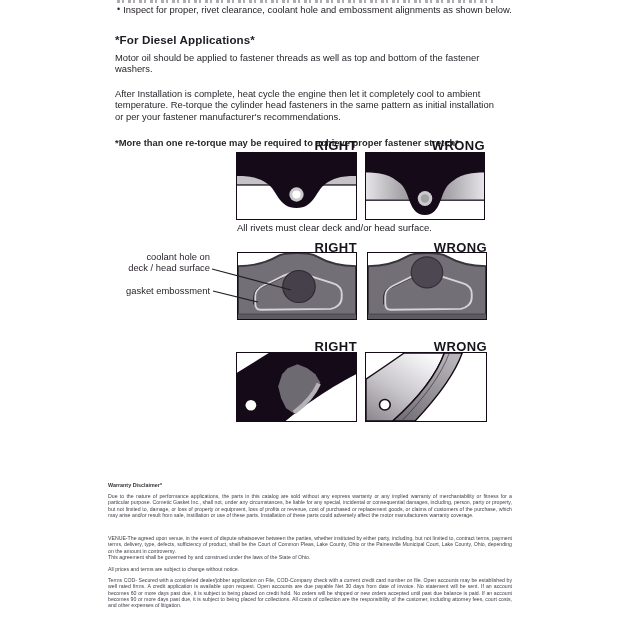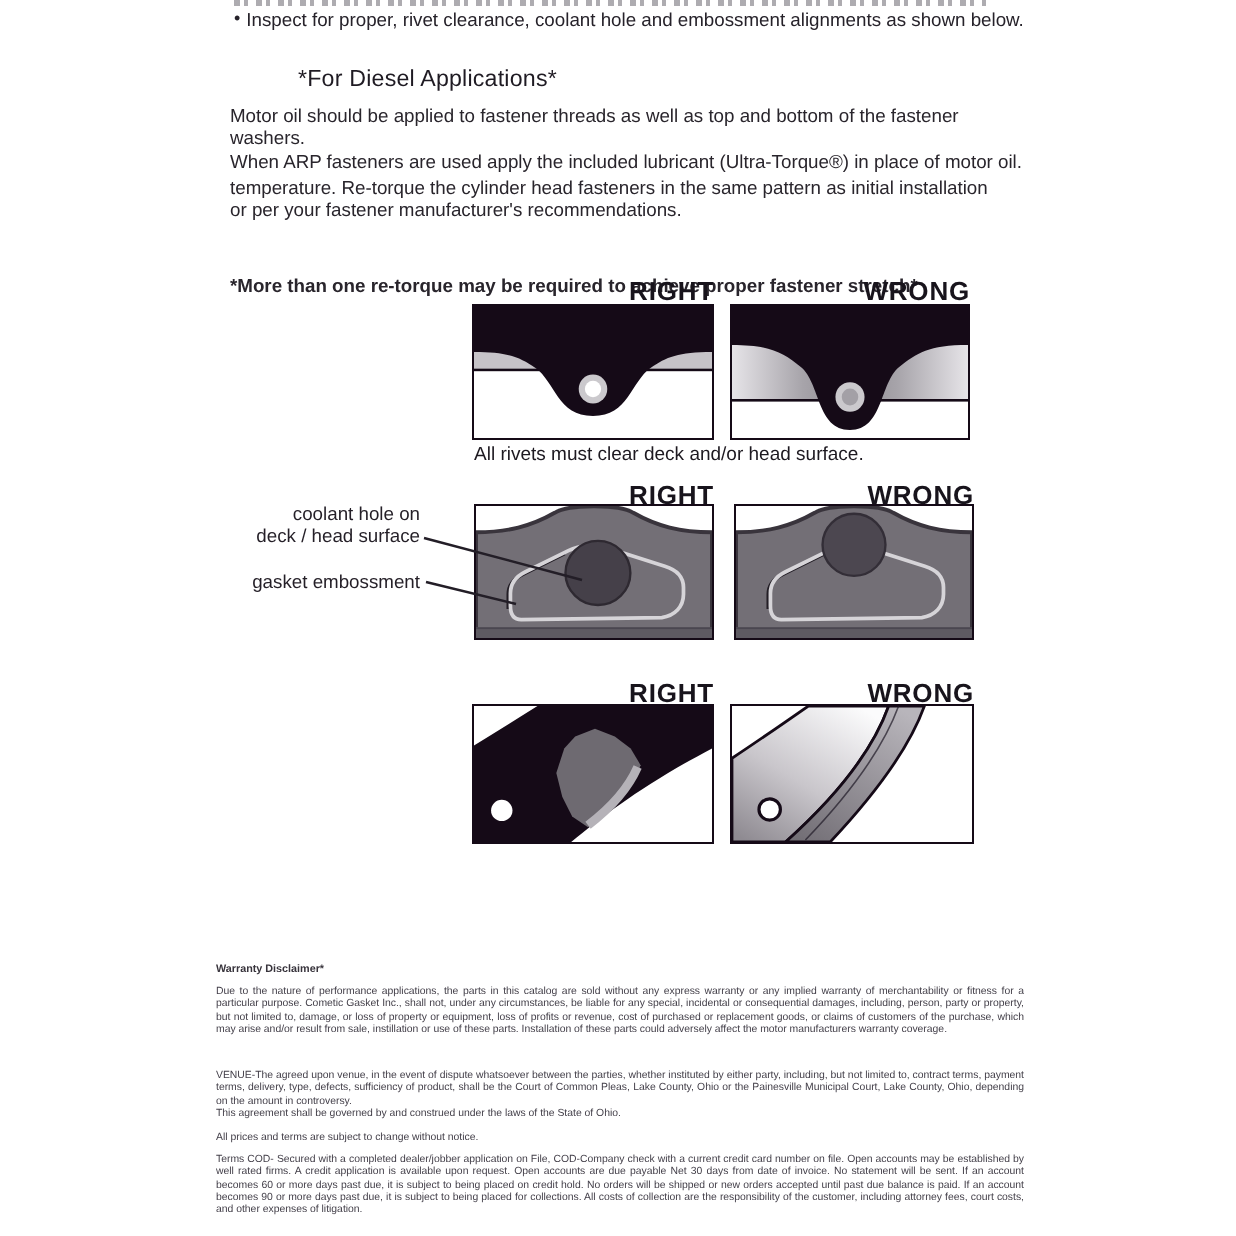--- a/index.html
+++ b/index.html
@@ -8,21 +8,21 @@
     font-family:"Liberation Sans","DejaVu Sans",sans-serif;color:#26222a;
   }
   .abs{position:absolute;}
   
   .cutline{
     left:117px;top:0;width:376px;height:3px;opacity:.45;
     background:repeating-linear-gradient(90deg,#4a4650 0 3px,transparent 3px 5px,#4a4650 5px 7px,transparent 7px 11px);
   }
   .bullet-line{left:117px;top:4px;width:400px;font-size:9.4px;line-height:11px;display:flex;gap:3px;}
   .bullet{font-size:9px;}
-  .h-diesel{left:115px;top:33px;font-size:11.6px;font-weight:normal;letter-spacing:.1px;color:#1f1b23;margin-left:34px;}
+  .h-diesel{left:115px;top:33px;font-size:11.6px;font-weight:bold;letter-spacing:.1px;color:#1f1b23;}
   .body-para{left:115px;width:396px;font-size:9.4px;line-height:11.3px;color:#29252c;}
   .p1{top:52px;} .p2{top:88px;} .note{top:137px;font-weight:bold;}
   
   .fig-label{width:121px;text-align:right;font-size:13px;font-weight:600;letter-spacing:.4px;color:#18141c;}
   .fig-box{box-sizing:border-box;border:1.7px solid #150a17;background:#fff;}
   .fig-box svg{display:block;width:100%;height:100%;}
   .fig-caption{font-size:9.5px;line-height:11.2px;color:#1d1920;font-weight:500;}
   .side-label{width:110px;text-align:right;font-size:9.4px;line-height:11px;color:#241f27;}
   .ptr{overflow:visible;}
 </style>
@@ -35,24 +35,24 @@
 
   <div class="abs bullet-line">
     <span class="bullet">•</span>
     <span>Inspect for proper, rivet clearance, coolant hole and embossment alignments as shown below.</span>
   </div>
 
   <div class="abs h-diesel">*For Diesel Applications*</div>
 
   <div class="abs body-para p1">
     <div>Motor oil should be applied to fastener threads as well as top and bottom of the fastener washers.</div>
-    <div>When ARP fasteners are used apply the included lubricant (Ultra-Torque®) in place of motor oil.</div>
   </div>
 
   <div class="abs body-para p2">
+    <div>After Installation is complete, heat cycle the engine then let it completely cool to ambient</div>
     <div>temperature. Re-torque the cylinder head fasteners in the same pattern as initial installation</div>
     <div>or per your fastener manufacturer's recommendations.</div>
   </div>
 
   <div class="abs body-para note">*More than one re-torque may be required to achieve proper fastener stretch*</div>
 
   <div class="abs fig-label" style="left:236px;top:138px;">RIGHT</div>
   <div class="abs fig-label" style="left:365px;top:138px;width:120px;">WRONG</div>
 
   <div class="abs fig-box" style="left:236px;top:152px;width:121px;height:68px;">

